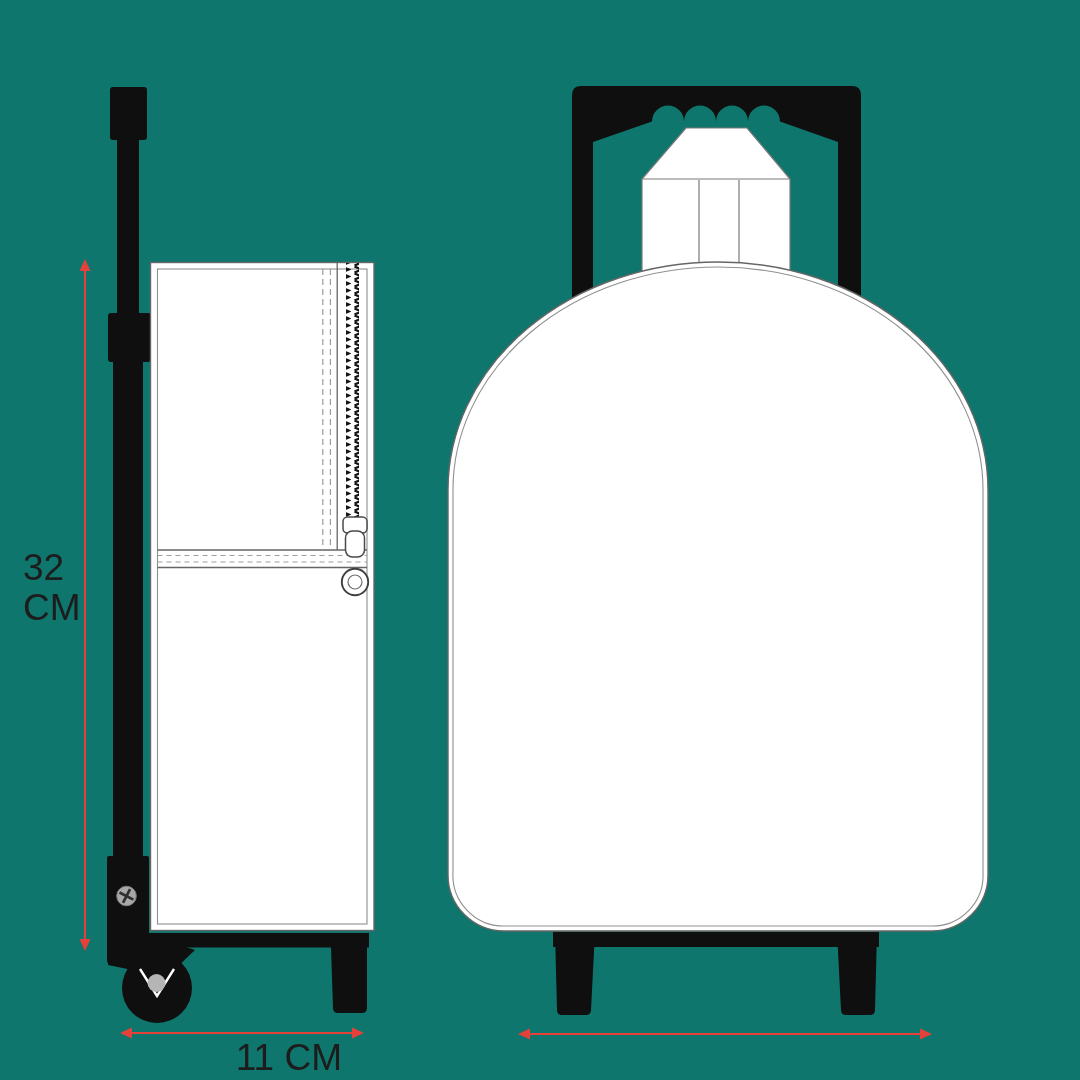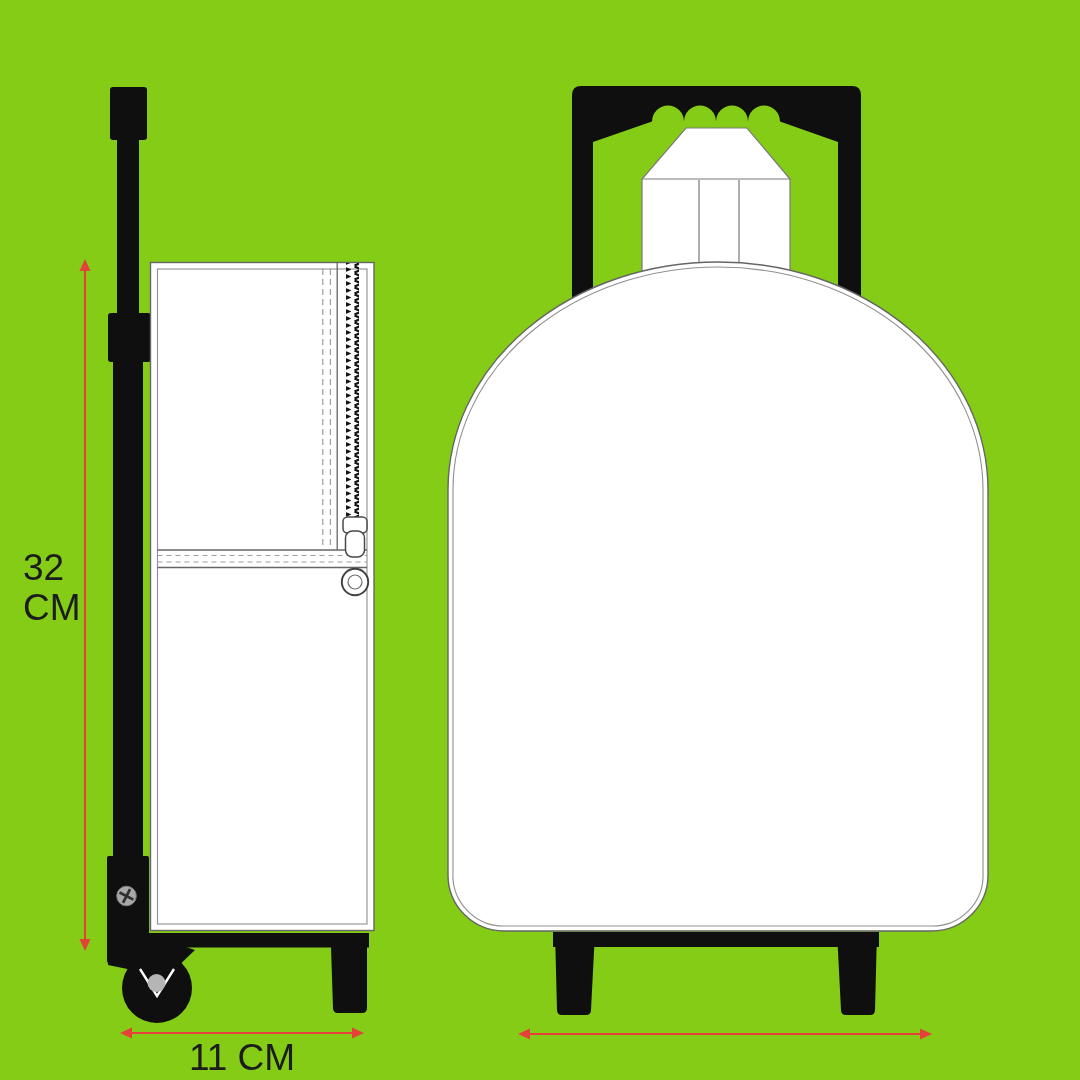--- a/index.html
+++ b/index.html
@@ -1,25 +1,25 @@
 <!DOCTYPE html>
 <html><head>
 <meta charset="utf-8">
 <style>
   html,body{margin:0;padding:0;background:#ffffff;}
   .canvas{
-    position:relative;width:1080px;height:1080px;background:#84cc16;
+    position:relative;width:1080px;height:1080px;background:#0f766e;
     font-family:"Liberation Sans", sans-serif;overflow:hidden;
   }
   .canvas svg{position:absolute;left:0;top:0;}
   .dim-label{
     position:absolute;color:#1c1c1c;font-size:37px;line-height:40px;
     font-weight:400;white-space:pre;user-select:none;
   }
-  .dim-label.center{text-align:center;width:200px;}
+  .dim-label.center{text-align:right;width:200px;}
 </style>
 </head>
 <body>
 
 <div class="canvas">
 
   <svg width="1080" height="1080" viewBox="0 0 1080 1080">
     <defs>
       <pattern id="zigzag" width="13" height="7" patternUnits="userSpaceOnUse">
         <path d="M3.5,0.5 L10.5,3.5 L3.5,6.5" fill="none" stroke="#141414" stroke-width="2.3"></path>

